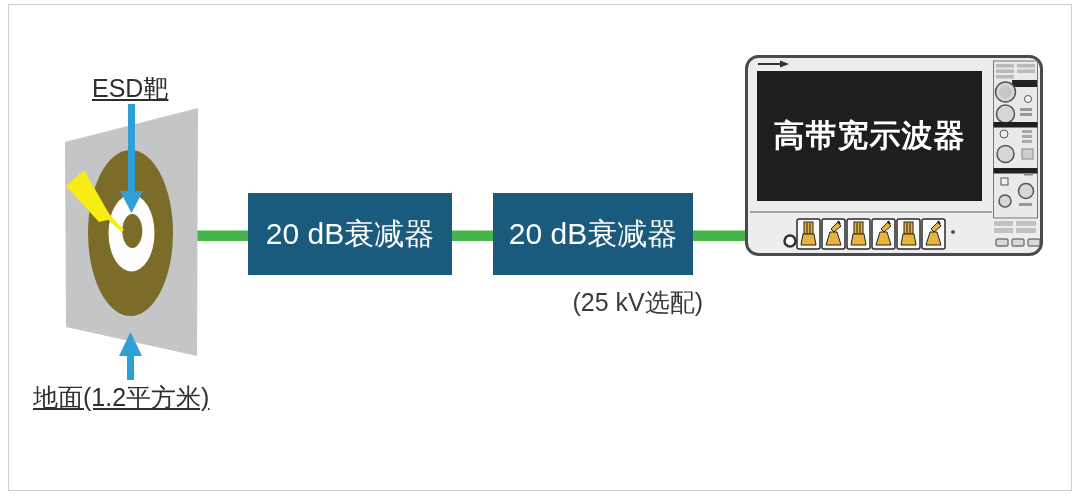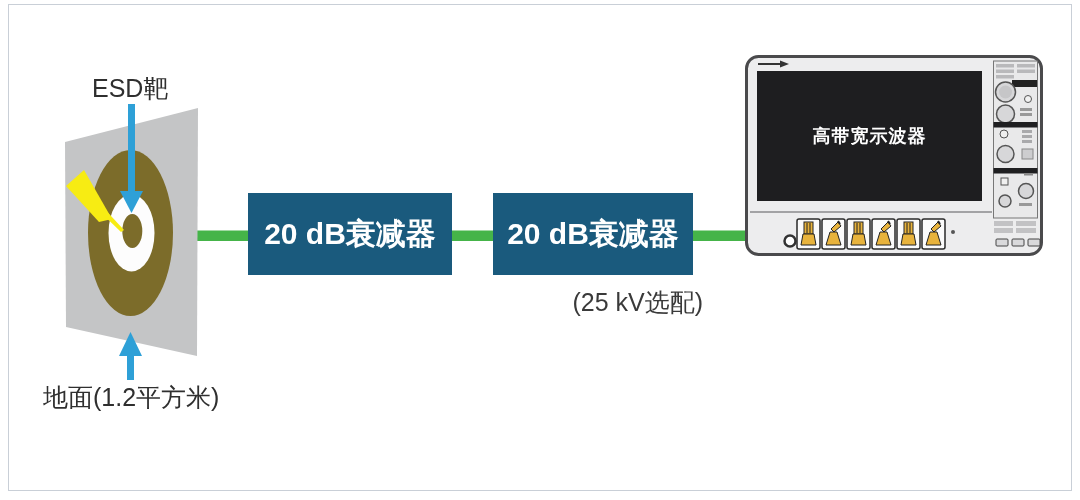--- a/index.html
+++ b/index.html
@@ -1,33 +1,33 @@
 <!DOCTYPE html>
 <html><head>
 <meta charset="utf-8">
 <style>
   html,body{margin:0;padding:0;background:#ffffff;}
   .stage{position:relative;width:1080px;height:500px;background:#ffffff;overflow:hidden;
          font-family:"Liberation Sans", sans-serif;}
   .frame{position:absolute;left:8px;top:4px;width:1064px;height:487px;
          border:1px solid #c9cfd7;box-sizing:border-box;background:#ffffff;}
   .art{position:absolute;left:0;top:0;width:1080px;height:500px;}
-  .label{position:absolute;color:#2f2f2f;font-size:25px;white-space:nowrap;}
+  .label{position:absolute;color:#2f2f2f;font-size:25px;white-space:nowrap;text-decoration:underline;}
   .esd-label{left:92px;top:72px;}
-  .ground-label{left:43px;top:381px;text-align:right;}
+  .ground-label{left:33px;top:381px;text-align:right;}
   .atten-box{position:absolute;top:193px;height:82px;background:#1a5a7d;
              display:flex;align-items:center;justify-content:center;}
-  .atten-box span{color:#ffffff;font-weight:bold;font-size:30px;white-space:nowrap;}
+  .atten-box span{color:#ffffff;font-weight:normal;font-size:30px;white-space:nowrap;}
   .box-1{left:248px;width:204px;}
   .box-2{left:493px;width:200px;}
   .option-note{position:absolute;left:483px;top:286px;width:220px;text-align:right;
                color:#3a3a3a;font-size:25px;}
   .screen-label{position:absolute;left:757px;top:71px;width:225px;height:130px;
                 display:flex;align-items:center;justify-content:center;
-                color:#ffffff;font-weight:bold;font-size:18px;letter-spacing:1px;}
+                color:#ffffff;font-weight:bold;font-size:31px;letter-spacing:1px;}
   .logo{position:absolute;left:776px;top:377px;height:100px;
         font-family:"Liberation Serif", serif;font-weight:bold;font-size:88px;
         line-height:1;color:#2e2b80;letter-spacing:5px;white-space:nowrap;}
   .logo .i-dot{position:absolute;left:120px;top:20px;width:18px;height:18px;
                border-radius:50%;background:#e3231e;}
 </style>
 </head>
 <body>
 
 <div class="stage">

